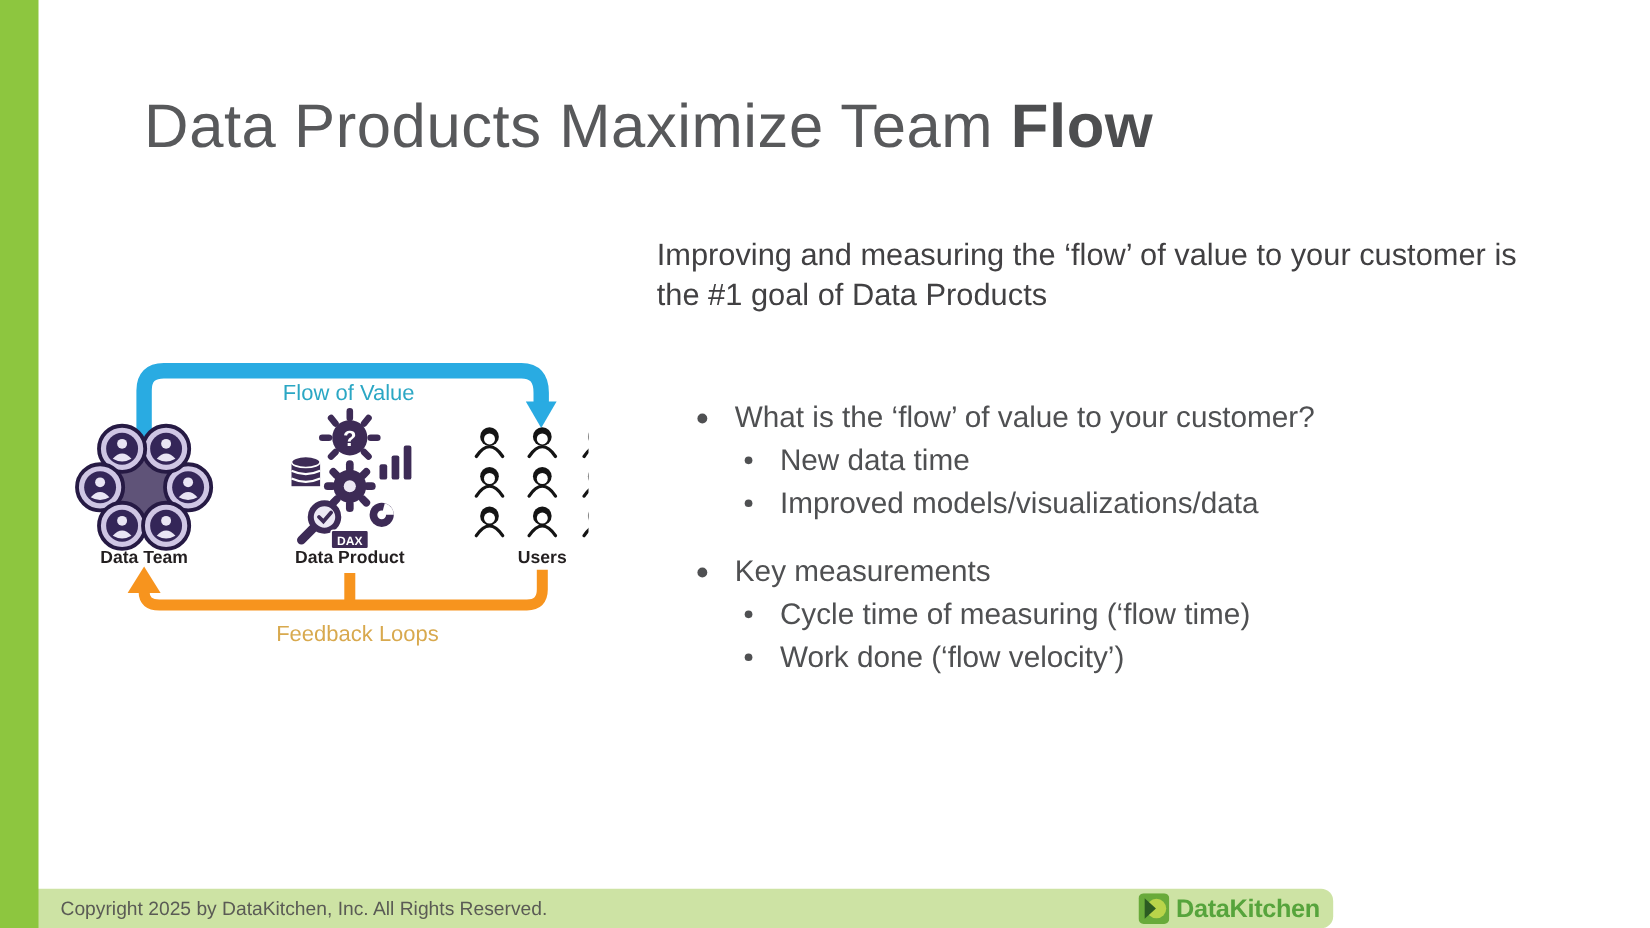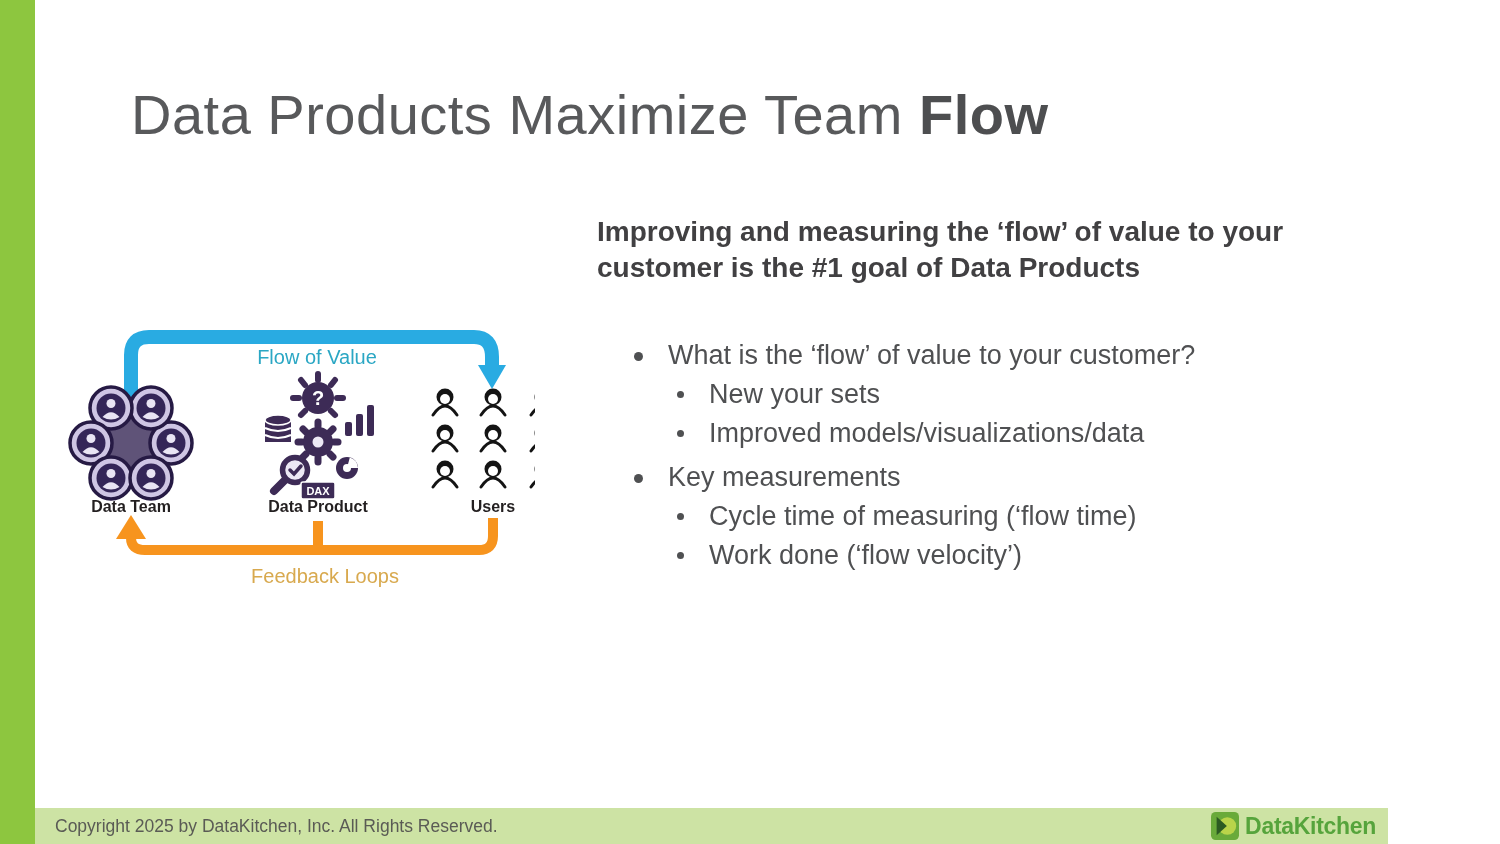--- a/index.html
+++ b/index.html
@@ -4,37 +4,37 @@
 <style>
   html,body{margin:0;padding:0;}
   body{font-family:"Liberation Sans","DejaVu Sans",sans-serif;background:#ffffff;}
   .slide{position:relative;width:1500px;height:844px;background:#ffffff;overflow:hidden;}
 
   .left-bar{position:absolute;left:0;top:0;width:35px;height:844px;background:#8dc63f;z-index:6;}
 
   .title{position:absolute;left:115px;top:82px;font-size:56px;color:#58595b;letter-spacing:.5px;white-space:nowrap;margin-left:16px;}
   .title .bold{font-weight:700;color:#4d4e50;}
 
-  .heading{position:absolute;left:597px;top:214px;width:800px;font-size:28px;line-height:36px;font-weight:700;color:#414042;}
+  .heading{position:absolute;left:597px;top:214px;width:800px;font-size:28px;line-height:36px;font-weight:400;color:#414042;}
 
   .bullets{position:absolute;left:612px;top:336px;color:#4f5052;font-size:27px;}
   ul.l1{list-style:none;margin:0;padding:0;}
-  ul.l1 > li{position:relative;padding-left:56px;line-height:39px;}
+  ul.l1 > li{position:relative;padding-left:56px;line-height:39px;margin-top:24px;}
   ul.l1 > li::before{content:"";position:absolute;left:22px;top:16px;width:9px;height:9px;border-radius:50%;background:#4f5052;}
   ul.l2{list-style:none;margin:0;padding:0;}
   ul.l2 > li{position:relative;padding-left:41px;line-height:38.5px;}
   ul.l2 > li::before{content:"";position:absolute;left:9px;top:16px;width:7px;height:7px;border-radius:50%;background:#4f5052;}
   .group2{margin-top:6px;}
 
   .diagram{position:absolute;left:55px;top:323px;width:480px;height:290px;}
   .diag-label{font-weight:700;font-size:16px;fill:#231f20;}
   .flow-label{font-size:20px;fill:#2ba7c4;}
   .feedback-label{font-size:20px;fill:#d8a94e;}
 
-  .footer{position:absolute;left:0;bottom:0;width:1388px;height:36px;background:#cde3a4;z-index:5;}
+  .footer{position:absolute;left:0;bottom:0;width:1212px;height:36px;background:#cde3a4;z-index:5;border-radius:11px;}
   .copyright{position:absolute;left:55px;top:0;height:36px;display:flex;align-items:center;font-size:17.5px;color:#5a5b55;}
   .logo{position:absolute;right:12px;top:0;height:36px;display:flex;align-items:center;gap:6px;}
   .logo-text{font-size:23px;font-weight:700;color:#56a43c;letter-spacing:-0.3px;text-align:right;}
 </style>
 </head>
 <body>
 
 <div class="slide">
 
   <div class="left-bar"></div>
@@ -43,21 +43,21 @@
     <span>Data Products Maximize Team </span><span class="bold">Flow</span>
   </div>
 
   <div class="heading">Improving and measuring the ‘flow’ of value to your customer is the #1 goal of Data Products</div>
 
   <div class="bullets">
     <ul class="l1">
       <li>
         <span>What is the ‘flow’ of value to your customer?</span>
         <ul class="l2">
-          <li>New your sets</li>
+          <li>New data time</li>
           <li>Improved models/visualizations/data</li>
         </ul>
       </li>
       <li class="group2">
         <span>Key measurements</span>
         <ul class="l2">
           <li>Cycle time of measuring (‘flow time)</li>
           <li>Work done (‘flow velocity’)</li>
         </ul>
       </li>

